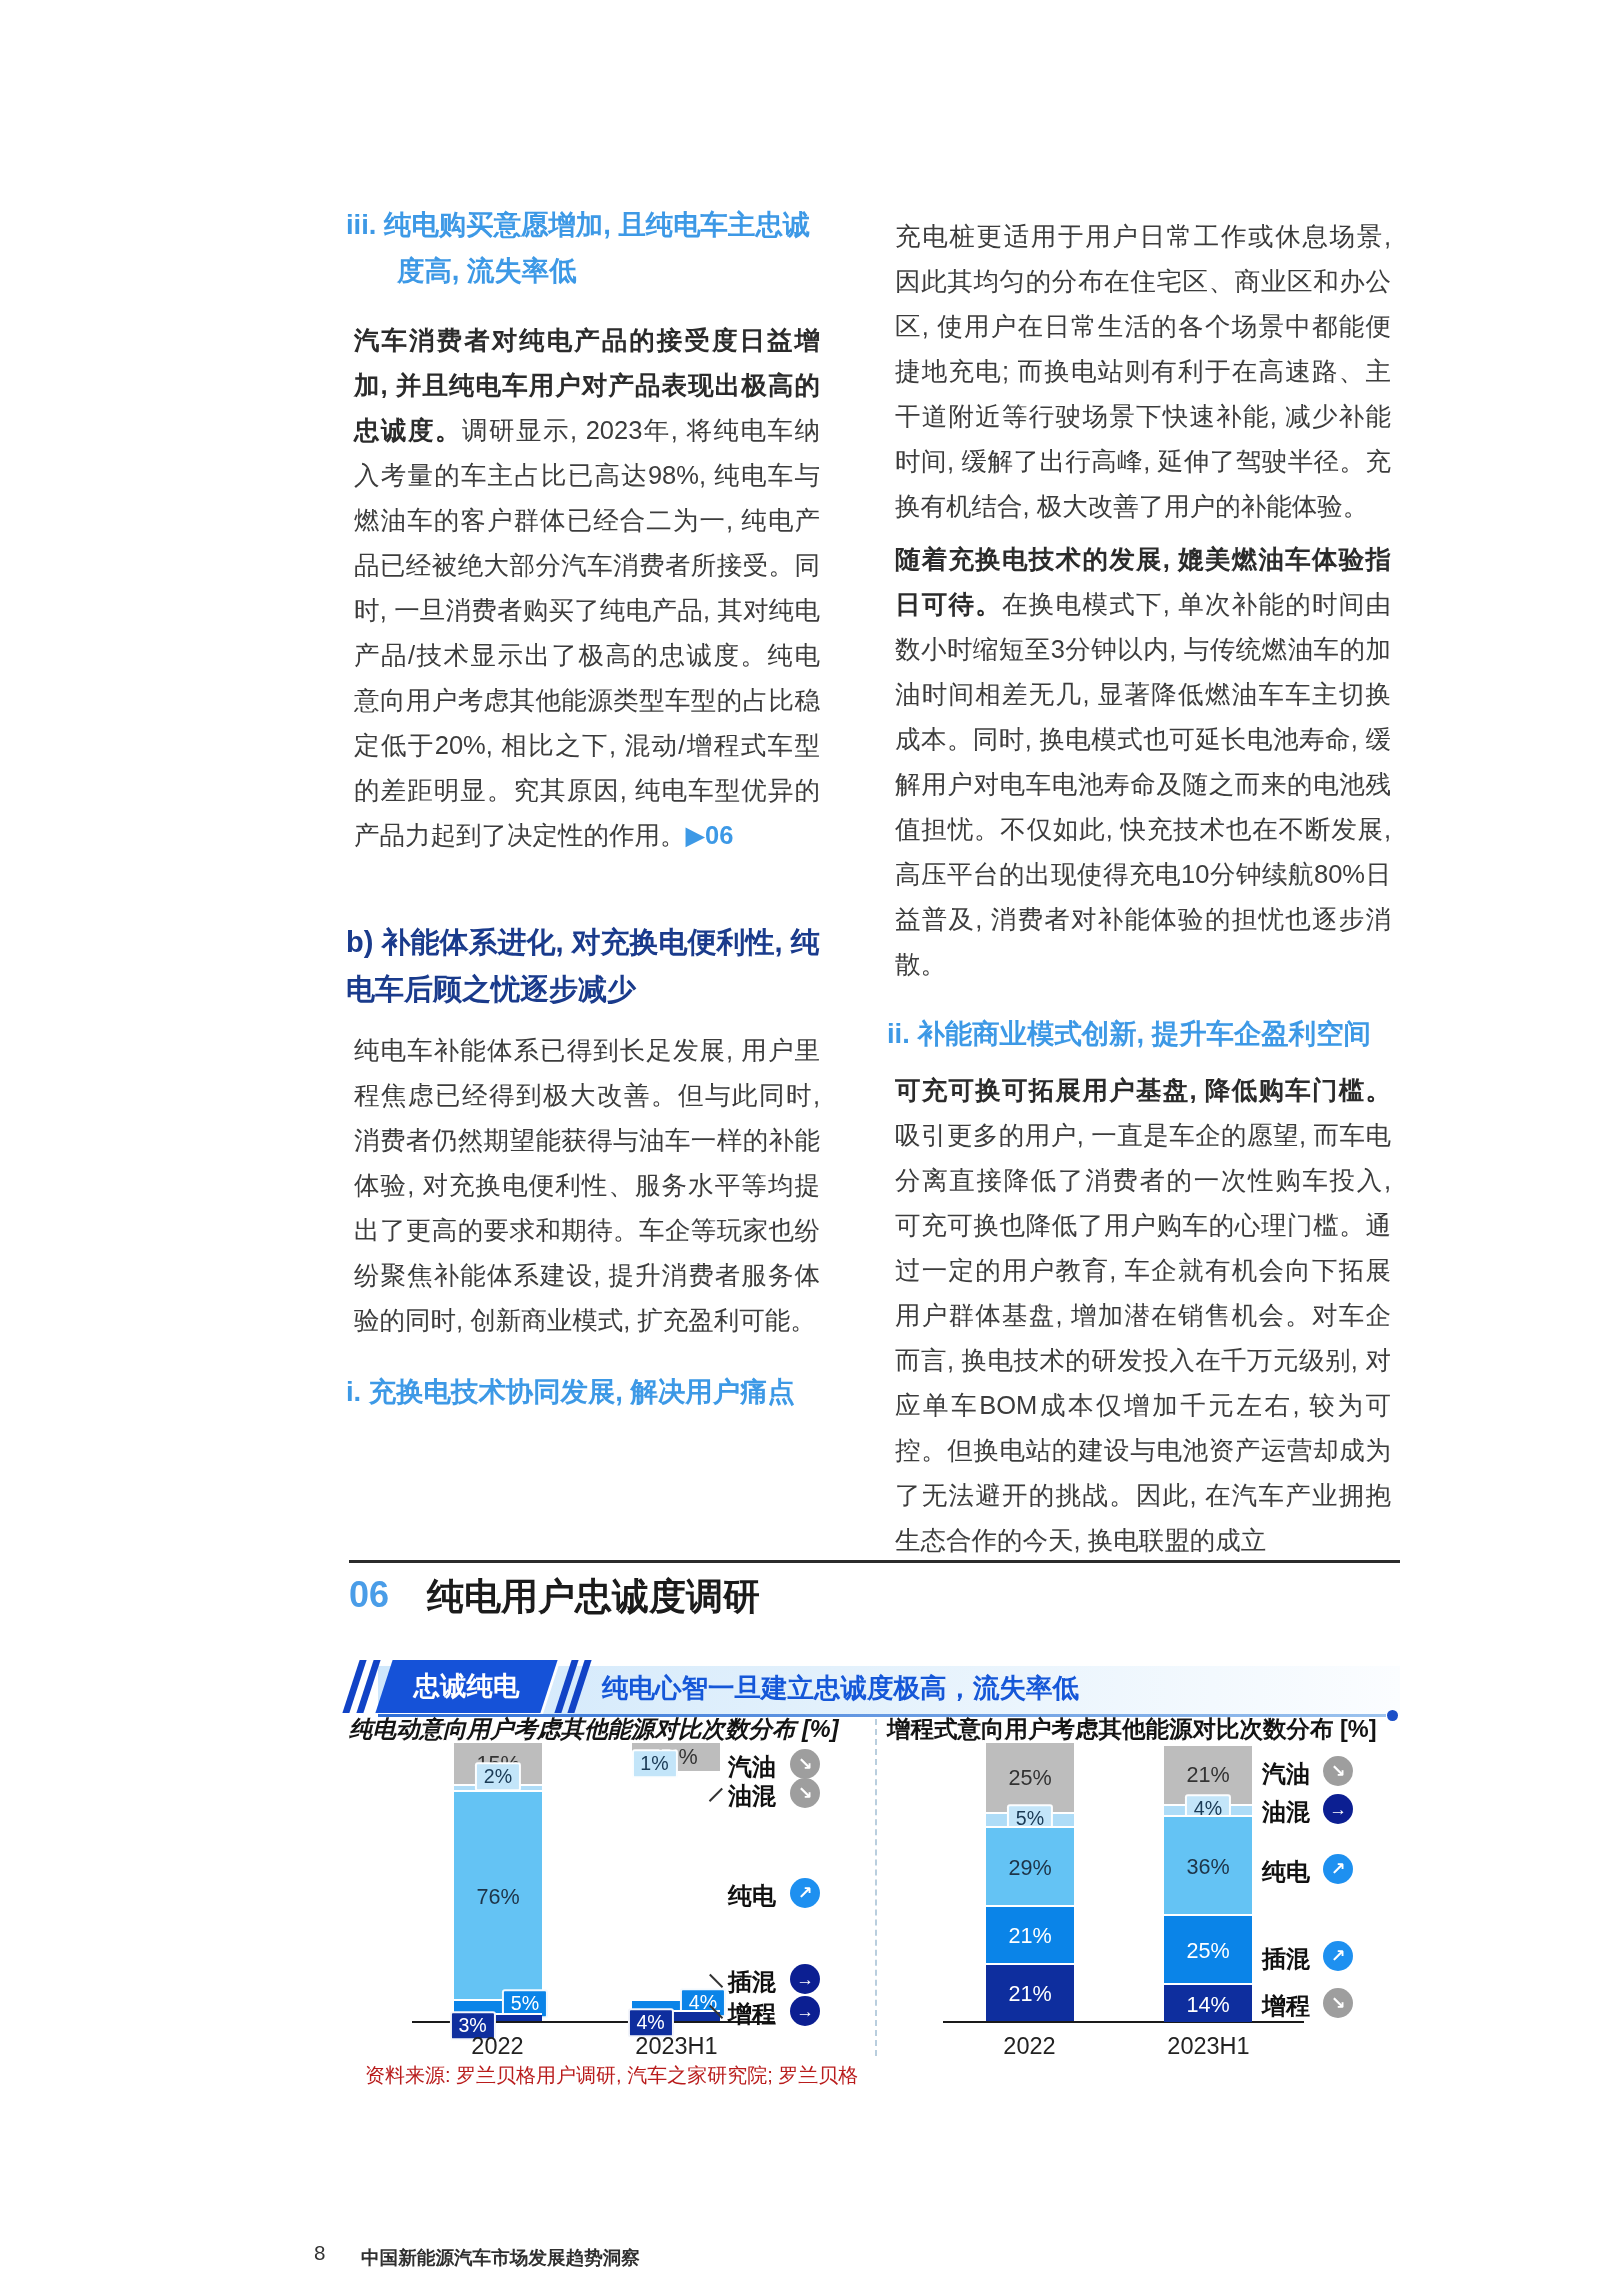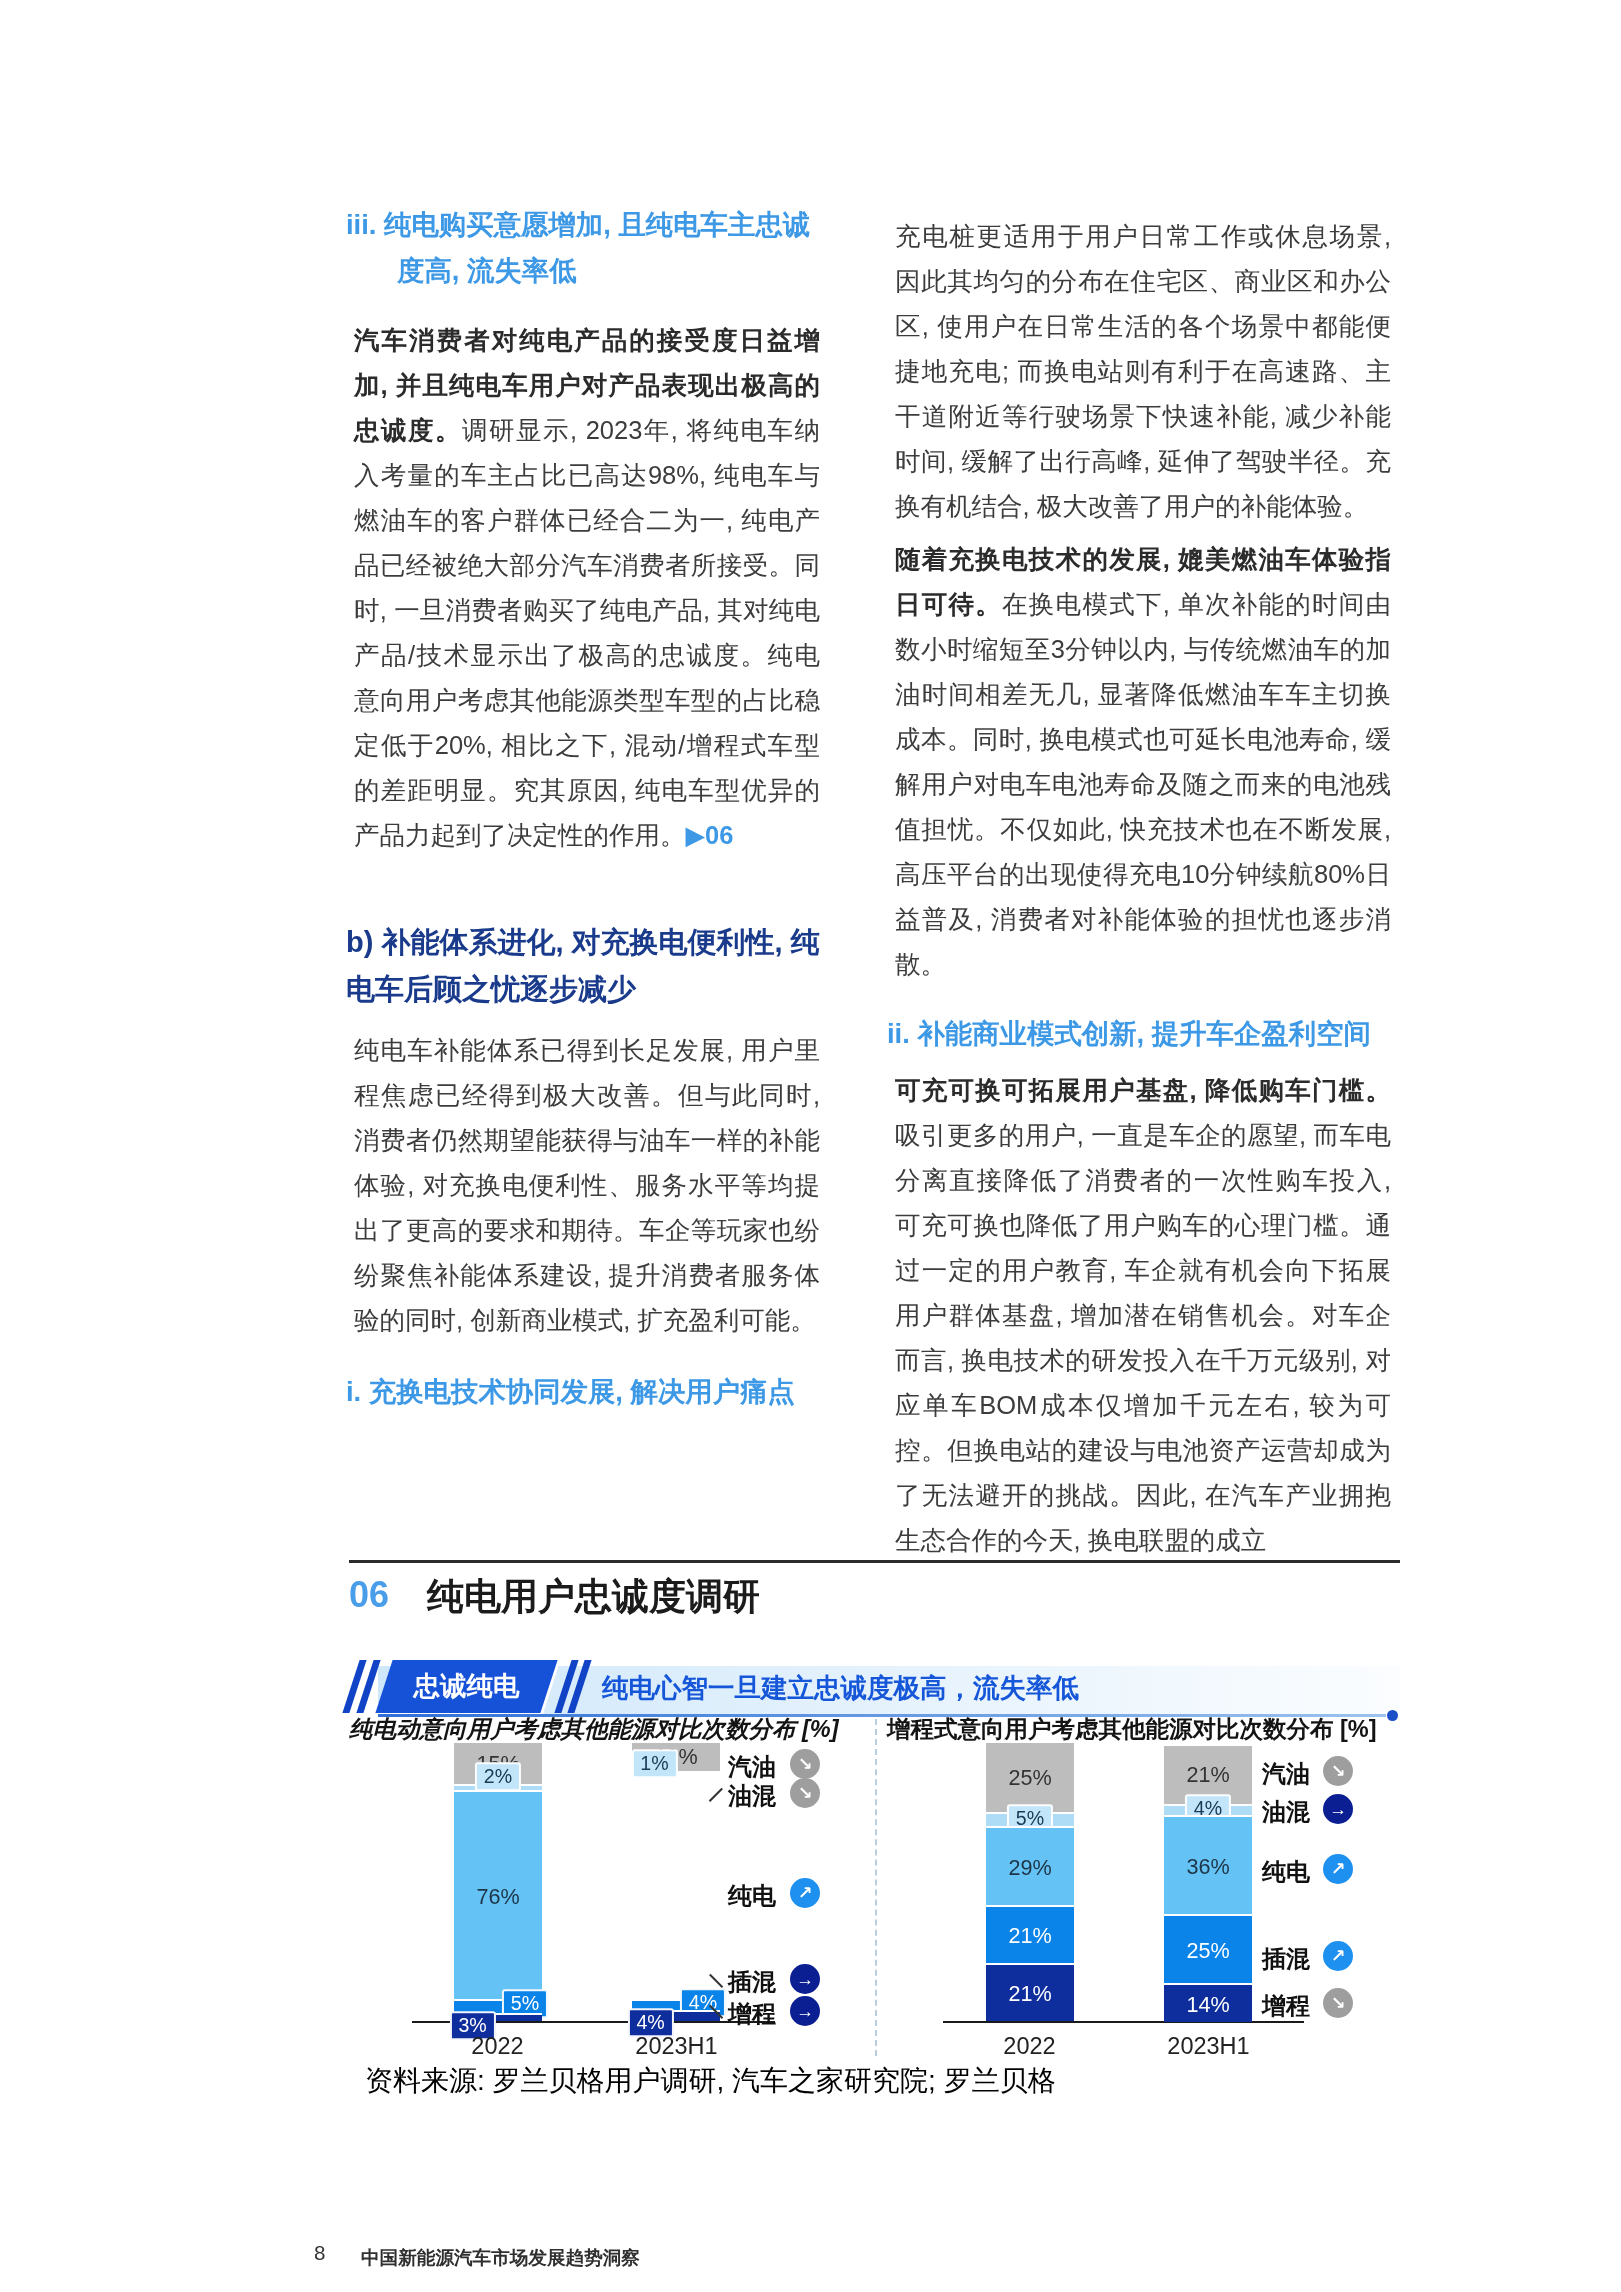--- a/index.html
+++ b/index.html
@@ -31,21 +31,21 @@
   .banner-underline{position:absolute;left:29px;right:13.7px;bottom:0;height:2.9px;
     background:linear-gradient(90deg,#2f6fd6,#9cc3ee);}
   .banner-dot{position:absolute;right:2px;bottom:-3.9px;width:10.8px;height:10.8px;border-radius:50%;background:#1b4fc8;}
   .slash{position:absolute;top:0;width:6.9px;height:53px;background:#1143c6;transform:skewX(-18deg);}
   .tag-parallelogram{position:absolute;left:35px;top:0;width:165px;height:53px;background:#1552d8;
     transform:skewX(-18deg);box-shadow:2.9px 2.9px 0 #ffffff;}
   .tag-text{transform:skewX(18deg);display:block;text-align:center;line-height:53px;
     color:#ffffff;font-weight:bold;font-size:26.5px;}
   .banner-headline{position:absolute;left:253px;top:0;line-height:57px;color:#1557d8;font-weight:bold;font-size:26.5px;}
   .chart-divider{position:absolute;left:875px;top:1719px;height:337px;border-left:2px dashed #b9cede;}
-  .source-note{position:absolute;left:365px;top:2062px;font-size:28px;color:#000000;}
+  .source-note{position:absolute;left:365px;top:2062px;font-size:20px;color:#b91c1c;}
   
   .chart-title{position:absolute;font-size:23.5px;font-weight:bold;color:#141414;}
   .axis-line{position:absolute;height:2px;background:#1a1a1a;}
   .bar{position:absolute;}
   .seg{position:absolute;left:0;right:0;box-sizing:border-box;}
   .seg.bordered{border-top:2.9px solid #ffffff;}
   .seg-label{display:block;width:100%;text-align:center;font-size:21.6px;}
   .chip{position:absolute;transform:translate(-50%,-50%);font-size:19.6px;line-height:19.6px;
     padding:2.9px 6.9px;border-radius:2.9px;border:2px solid rgba(255,255,255,.95);white-space:nowrap;}
   .chip-pale{background:#c3e5f9;color:#1a3a55;}

